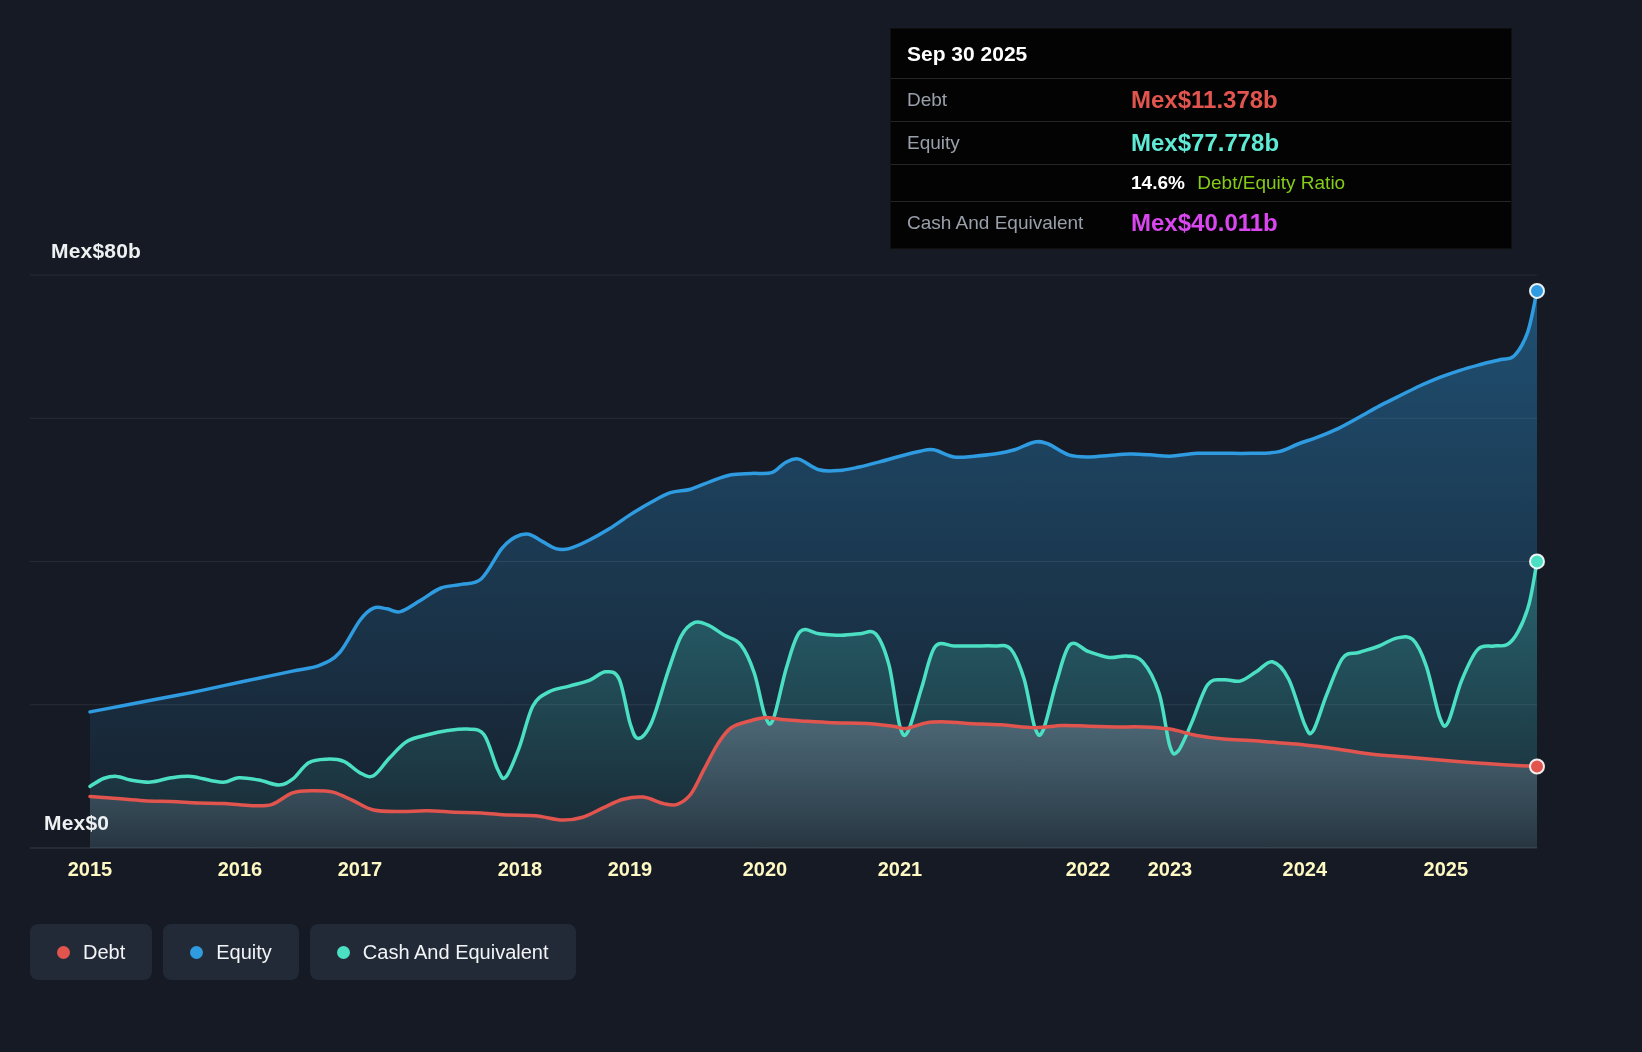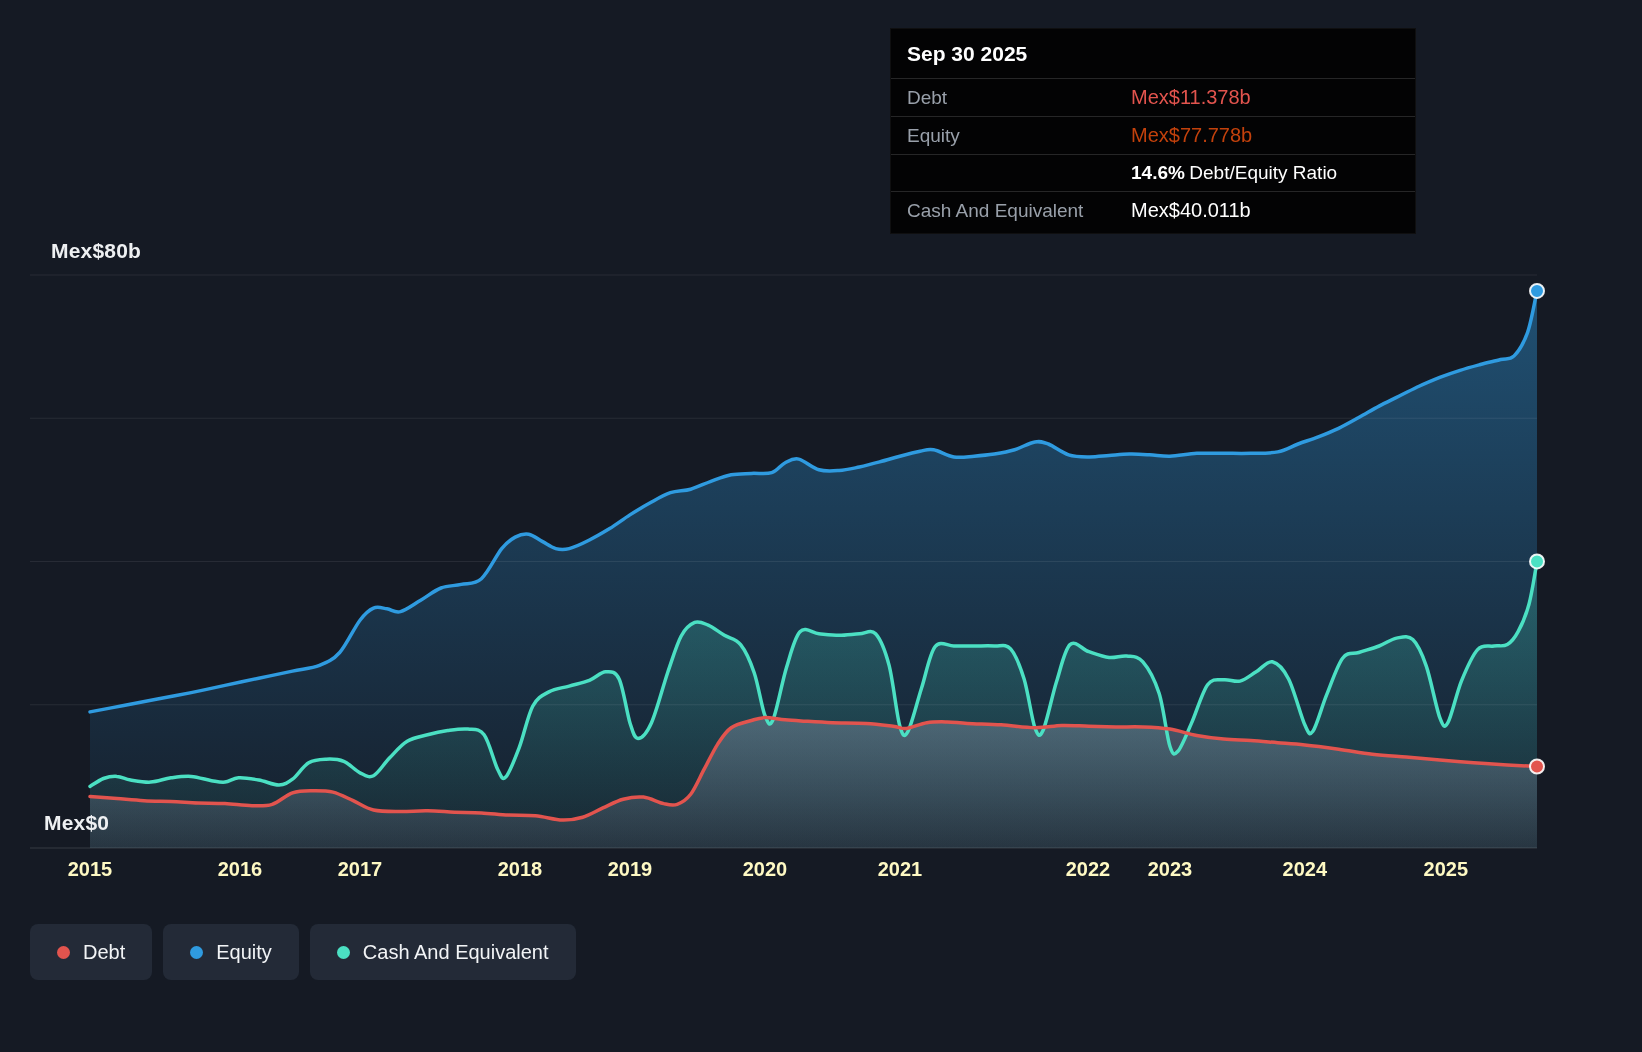--- a/index.html
+++ b/index.html
@@ -13,31 +13,31 @@
 
   .y-label{position:absolute;color:#eef0f2;font-size:21px;font-weight:700;letter-spacing:0.2px;}
   #y-top{left:44px;top:239px;margin-left:7px;}
   #y-bottom{left:44px;top:811px;}
 
   #x-axis{position:absolute;left:0;top:858px;width:100%;height:30px;}
   #x-axis span{position:absolute;top:0;transform:translateX(-50%);color:#fef9c3;font-size:20px;font-weight:600;}
 
   
   #tooltip{
-    position:absolute;left:890px;top:28px;width:526px;
+    position:absolute;left:890px;top:28px;width:622px;
     background:#030304;border:1px solid rgba(255,255,255,0.05);
     box-sizing:border-box;padding-bottom:4px;
   }
   .tt-date{font-size:21px;font-weight:700;color:#ffffff;padding:13px 16px 12px;}
   .tt-row{display:flex;align-items:center;padding:7px 16px;}
   .bb{border-bottom:1px solid rgba(255,255,255,0.14);}
   .tt-label{width:224px;flex:0 0 224px;color:#99a0aa;font-size:19px;}
-  .tt-value{font-size:20px;font-weight:400;}
+  .tt-value{font-size:24px;font-weight:700;}
   .tt-ratio b{color:#ffffff;font-size:19px;text-align:center;}
-  .tt-ratio .tt-ratio-label{color:#ffffff;font-size:19px;font-weight:400;}
+  .tt-ratio .tt-ratio-label{color:#84cc16;font-size:19px;font-weight:400;margin-left:8px;}
 
   
   #legend{position:absolute;left:30px;top:924px;display:flex;gap:11px;}
   .pill{
     display:flex;align-items:center;gap:13px;
     background:#232a37;border-radius:8px;height:56px;padding:0 27px;
     cursor:pointer;user-select:none;
   }
   .dot{width:13px;height:13px;border-radius:50%;flex:0 0 13px;}
   .plabel{color:#f2f4f6;font-size:20px;font-weight:500;}
@@ -96,32 +96,32 @@
     </div>
 
   <div id="tooltip">
     <div class="tt-date bb">Sep 30 2025</div>
     <div class="tt-row bb">
       <span class="tt-label">Debt</span>
       <span class="tt-value" style="color: rgb(226, 84, 78);">Mex$11.378b</span>
     </div>
     <div class="tt-row bb">
       <span class="tt-label">Equity</span>
-      <span class="tt-value" style="color: #c2410c;">Mex$77.778b</span>
+      <span class="tt-value" style="color: #5eead4;">Mex$77.778b</span>
     </div>
     <div class="tt-row bb">
       <span class="tt-label"></span>
       <span class="tt-ratio">
         <b>14.6%</b>
         <span class="tt-ratio-label">Debt/Equity Ratio</span>
       </span>
     </div>
     <div class="tt-row">
       <span class="tt-label">Cash And Equivalent</span>
-      <span class="tt-value" style="color: #ffffff;">Mex$40.011b</span>
+      <span class="tt-value" style="color: #d946ef;">Mex$40.011b</span>
     </div>
   </div>
 
   <div id="legend">
     <div class="pill">
       <span class="dot" style="background: rgb(226, 84, 78);"></span>
       <span class="plabel">Debt</span>
     </div>
     <div class="pill">
       <span class="dot" style="background: rgb(47, 155, 224);"></span>

